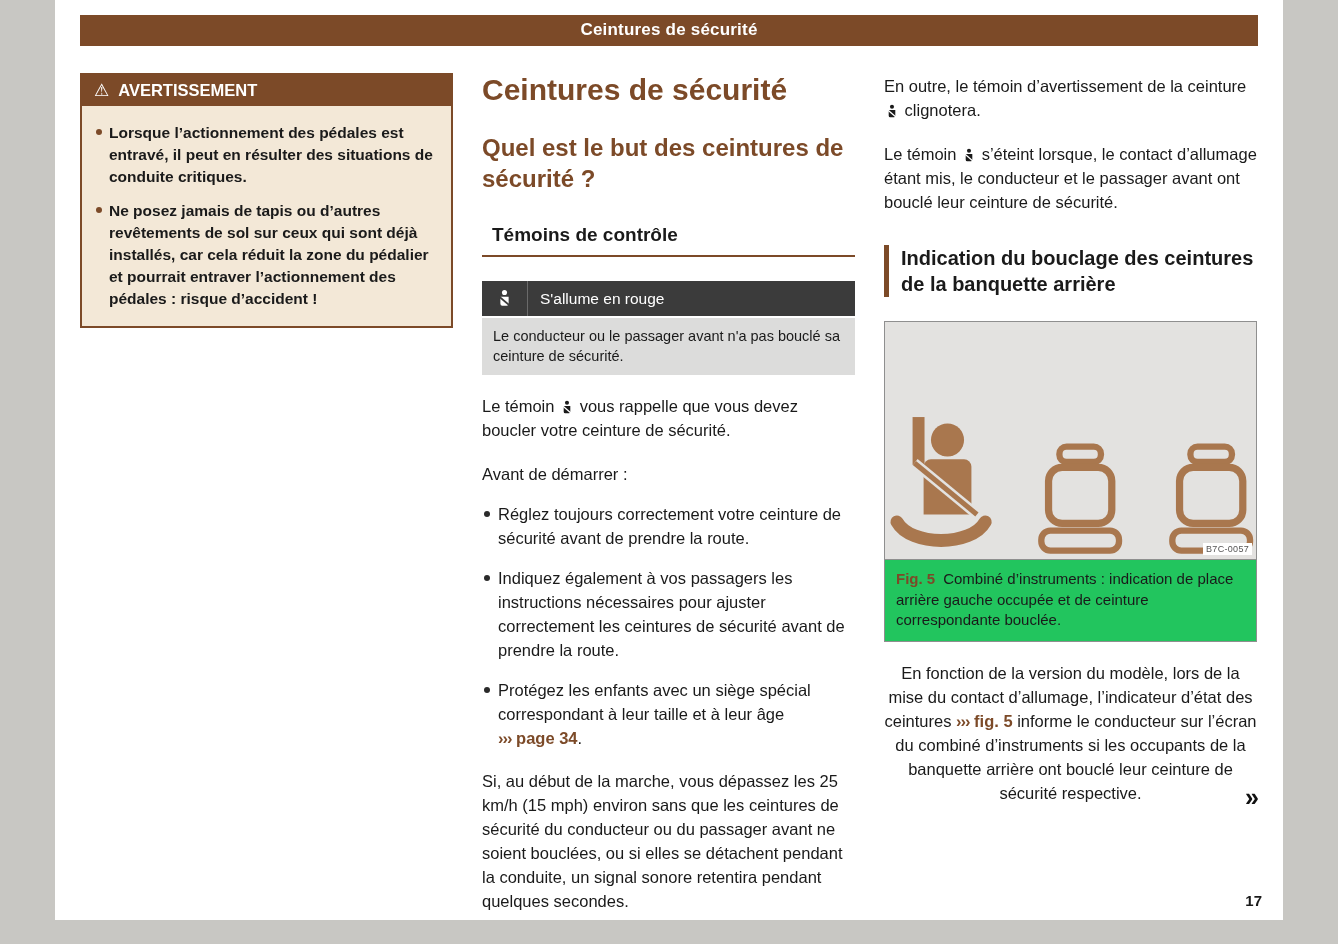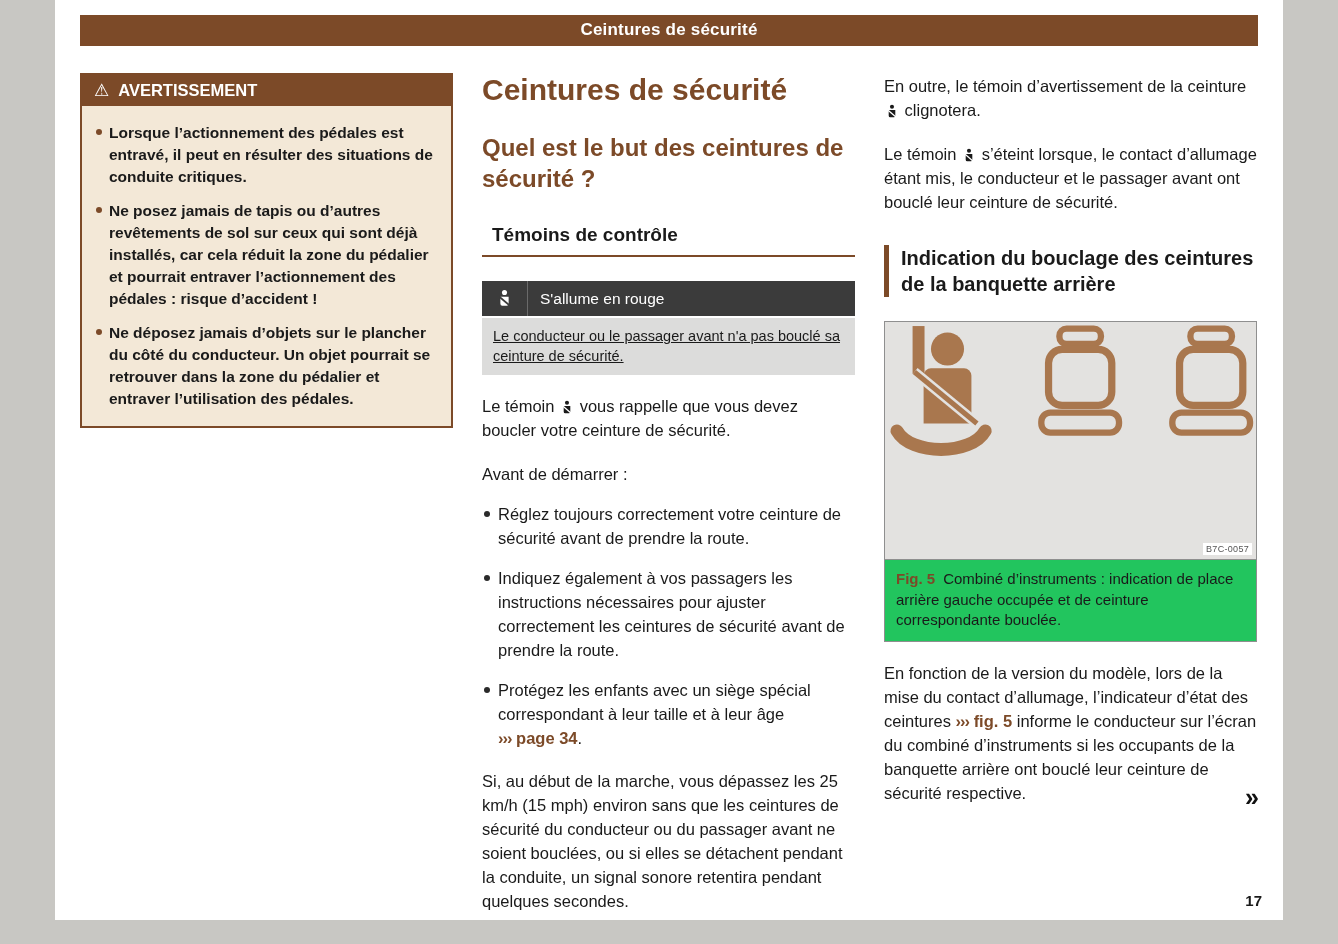--- a/index.html
+++ b/index.html
@@ -66,21 +66,21 @@
   }
   .indicator-bar .ind-icon {
     width:46px; display:flex; align-items:center; justify-content:center;
     border-right:1px solid #6a6a6a; height:100%;
   }
   .indicator-bar .ind-label { font-weight:normal; font-size:15.5px; padding-left:12px; }
   .indicator-desc {
     background:#dcdcdb;
     margin-top:2px;
     padding:8px 11px 9px;
-    font-size:14.5px; line-height:1.38;text-decoration:underline;
+    font-size:14.5px; line-height:1.38;
   }
   p.body { font-size:16.5px; line-height:1.45; margin:20px 0 0 0; }
   .bitem { position:relative; padding-left:16px; margin-top:16px; font-size:16.5px; line-height:1.45; }
   .bitem::before {
     content:""; position:absolute; left:2px; top:8px;
     width:6px; height:6px; border-radius:50%; background:#2a2a2a;
   }
   .ref { color:#7c4a28; font-weight:bold; white-space:nowrap; }
   .ref .arrows { letter-spacing:-1px; }
 
@@ -91,32 +91,32 @@
     font-size:20px; font-weight:bold; line-height:1.32;
     border-left:5px solid #7c4a28;
     padding-left:12px;
     margin:30px 0 24px 0;
   }
   .figure { border:1px solid #8f8f8f; }
   .figimg {
     background:#e3e2e0;
     height:238px;
     position:relative;
-    display:flex; align-items:flex-start; justify-content:center;
+    display:flex; align-items:flex-end; justify-content:center;
     gap:40px;
     border-bottom:1px solid #8f8f8f;
   }
   .figcode {
     position:absolute; right:4px; bottom:4px;
     background:#ffffff; color:#555;
     font-size:9px; padding:1px 3px; letter-spacing:0.3px;
   }
   .figcaption { padding:9px 11px 11px; font-size:15px; line-height:1.35; background:#22c55e; }
   .figlabel { color:#7c4a28; font-weight:bold; margin-right:8px; }
-  .rel { position:relative; }
+  .rel { position:relative;text-align:center; }
   .continuation {
     position:absolute; right:-2px; bottom:-4px;
     font-size:25px; font-weight:bold; color:#111; line-height:1;
   }
   .pagenum {
     position:absolute; right:21px; bottom:11px;
     font-weight:bold; font-size:15px;
   }
 </style>
 </head>
@@ -132,21 +132,20 @@
 
     <div class="col">
       <div class="warnbox">
         <div class="warnhead">
           <span class="tri">⚠</span>
           <span>AVERTISSEMENT</span>
         </div>
         <div class="warnbody">
           <div class="witem">Lorsque l’actionnement des pédales est entravé, il peut en résulter des situations de conduite critiques.</div>
           <div class="witem">Ne posez jamais de tapis ou d’autres revêtements de sol sur ceux qui sont déjà installés, car cela réduit la zone du pédalier et pourrait entraver l’actionnement des pédales : risque d’accident !</div>
-          <div class="witem">Ne déposez jamais d’objets sur le plancher du côté du conducteur. Un objet pourrait se retrouver dans la zone du pédalier et entraver l’utilisation des pédales.</div>
         </div>
       </div>
     </div>
 
     <div class="col">
       <h1 class="page-title">Ceintures de sécurité</h1>
       <h2 class="section-title">Quel est le but des ceintures de sécurité ?</h2>
       <h3 class="subsection">Témoins de contrôle</h3>
 
       <div class="indicator-bar">

